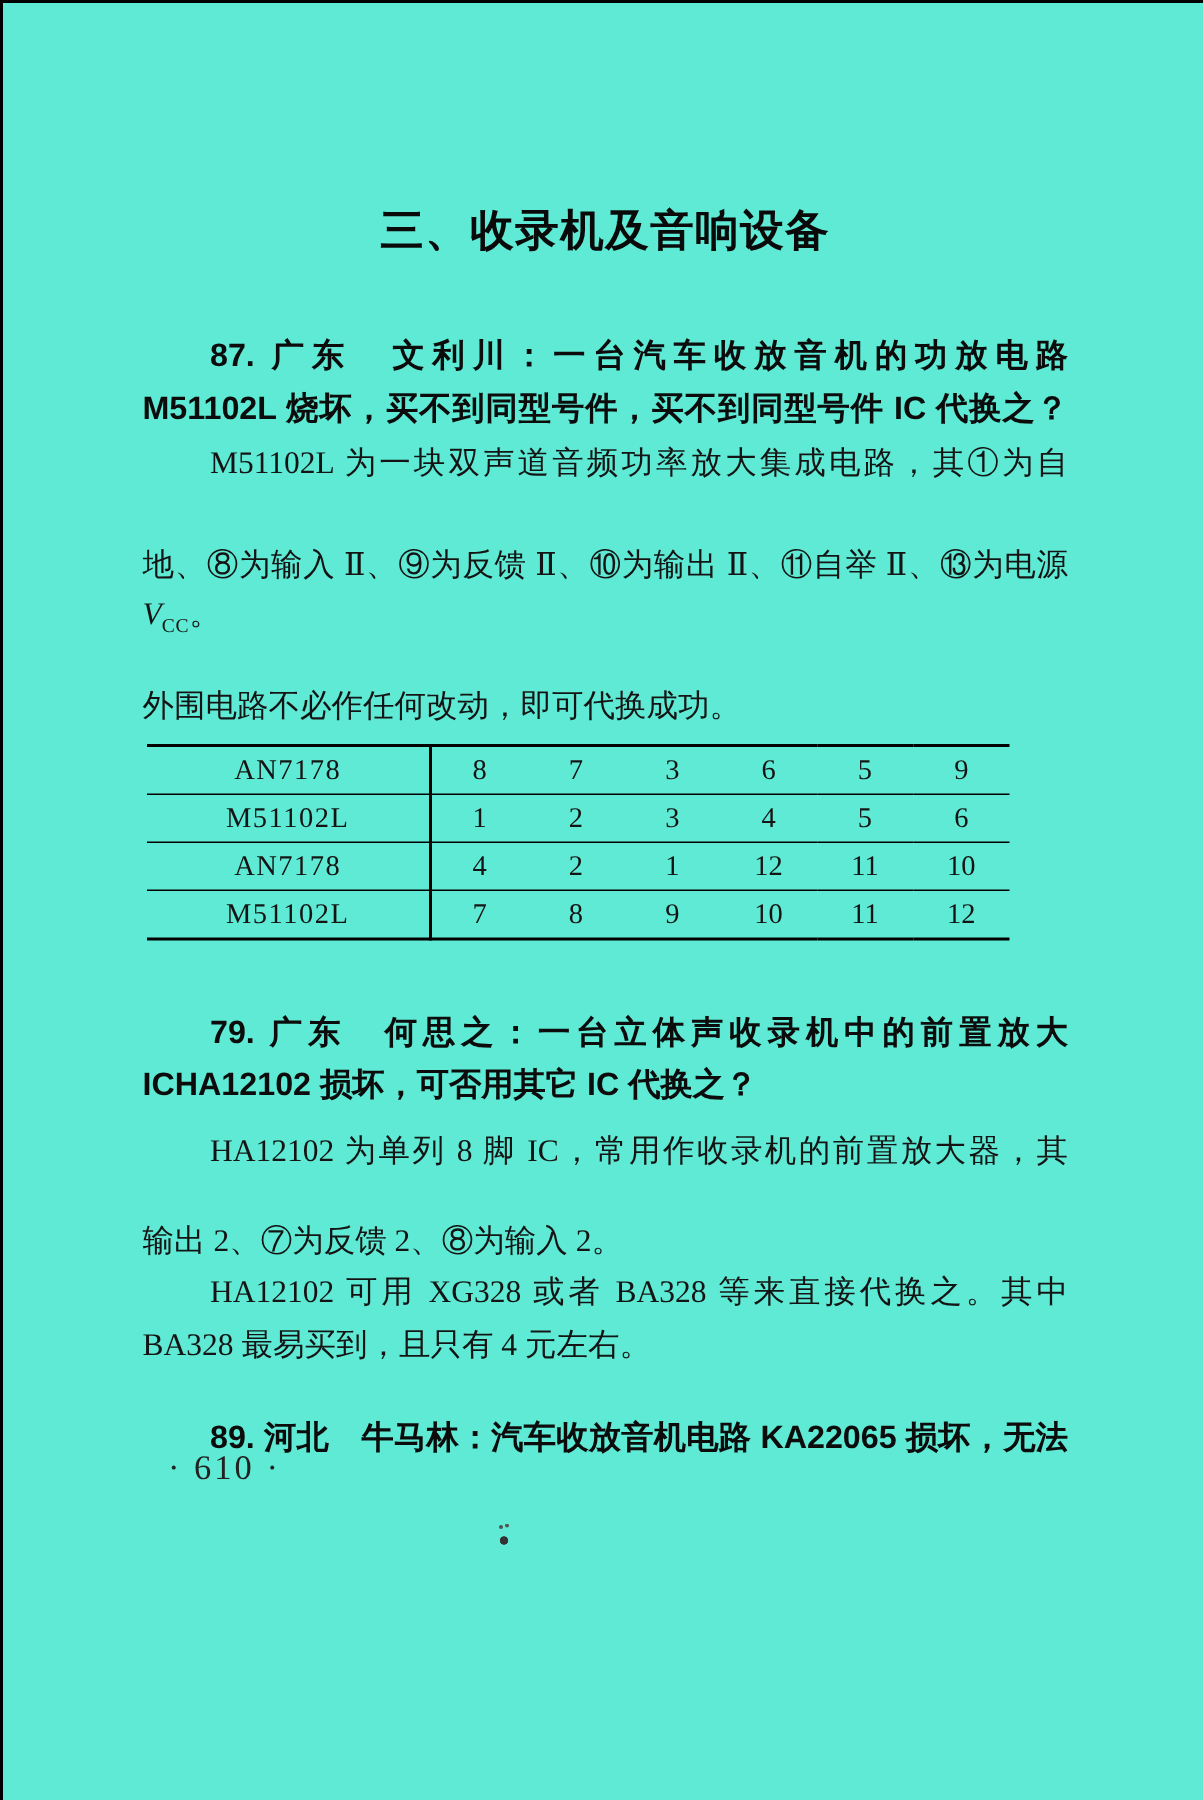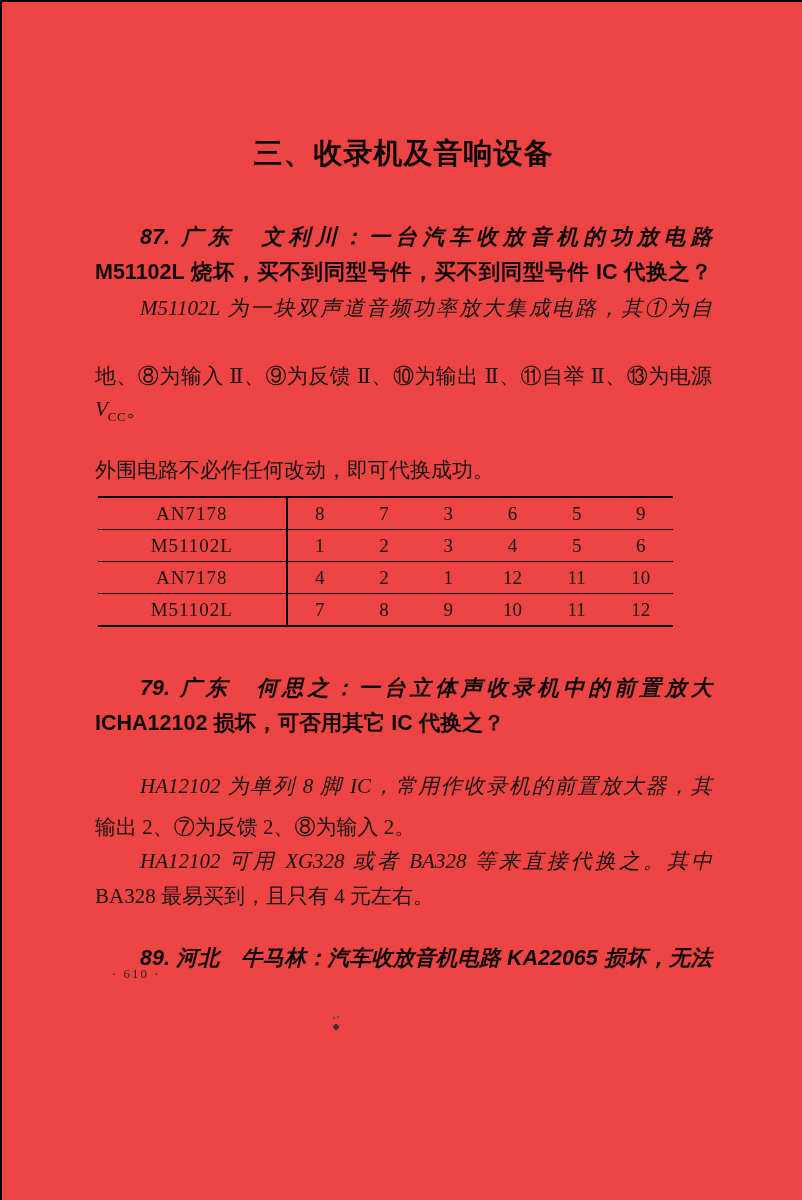--- a/index.html
+++ b/index.html
@@ -1,34 +1,34 @@
 <!DOCTYPE html>
 <html><head>
 <meta charset="utf-8">
 <style>
   html,body { margin:0; padding:0; background:#e8e8e8; }
   .page {
     position:relative; width:802px; height:1200px; margin:0 auto;
-    background:#ef4444; overflow:hidden; color:#111;
+    background:#5eead4; overflow:hidden; color:#111;
     font-family:"Liberation Serif","DejaVu Serif",serif;
   }
   .edge-top  { position:absolute; left:0; top:0; width:802px; height:2px; background:#000; }
   .edge-left { position:absolute; left:0; top:0; width:2px; height:1200px; background:#000; }
 
   .line {
     position:absolute; left:95px; width:617px;
     font-size:21px; line-height:34px; color:#141414;
     white-space:nowrap;
   }
   .fill {
     white-space:normal;
     text-align:justify; text-align-last:justify;
     text-justify:inter-character;
   }
-  .indent { padding-left:45px; box-sizing:border-box;font-style:italic; }
+  .indent { padding-left:45px; box-sizing:border-box; }
 
   .heading {
     font-family:"Liberation Sans","DejaVu Sans",sans-serif;
     font-weight:bold; font-size:21.5px; color:#0c0c0c;
   }
 
   .doc-title {
     position:absolute; left:95px; top:134px; width:617px;
     text-align:center; text-align-last:center;
     font-family:"Liberation Sans","DejaVu Sans",sans-serif;
@@ -48,21 +48,21 @@
     height:31px; padding:0; text-align:center; vertical-align:middle;
     border-top:1.5px solid #000;
   }
   table.pin-table tr:first-child td { border-top:2.5px solid #000; }
   table.pin-table tr:last-child  td { border-bottom:2.5px solid #000; }
   table.pin-table td.label { width:187px; border-right:2px solid #000; letter-spacing:1px; }
   table.pin-table td.num   { width:64px; }
 
   .page-number {
     position:absolute; left:112px; top:966px;
-    font-size:13px; letter-spacing:2px; color:#222; white-space:nowrap;
+    font-size:23px; letter-spacing:2px; color:#222; white-space:nowrap;
   }
 
   .speck {
     position:absolute; left:332px; top:1016px; width:8px; height:14px;
     background:
       radial-gradient(circle at 4px 11px, #333 2.6px, transparent 3px),
       radial-gradient(circle at 2px 2px, #555 1px, transparent 1.6px),
       radial-gradient(circle at 6px 1px, #555 1px, transparent 1.6px);
   }
 </style>
@@ -122,21 +122,21 @@
       <td class="num">10</td>
       <td class="num">11</td>
       <td class="num">12</td>
     </tr>
   </tbody>
     </table>
 
   <div class="line heading fill indent" style="top:671px">79. 广东　何思之：一台立体声收录机中的前置放大</div>
   <div class="line heading" style="top:706px">ICHA12102 损坏，可否用其它 IC 代换之？</div>
 
-  <div class="line fill indent" style="top:769px">HA12102 为单列 8 脚 IC，常用作收录机的前置放大器，其</div>
+  <div class="line fill indent" style="top:750px">HA12102 为单列 8 脚 IC，常用作收录机的前置放大器，其</div>
   <div class="line" style="top:810px">输出 2、⑦为反馈 2、⑧为输入 2。</div>
 
   <div class="line fill indent" style="top:844px">HA12102 可用 XG328 或者 BA328 等来直接代换之。其中</div>
   <div class="line" style="top:879px">BA328 最易买到，且只有 4 元左右。</div>
 
   <div class="line heading fill indent" style="top:941px">89. 河北　牛马林：汽车收放音机电路 KA22065 损坏，无法</div>
 
   <div class="page-number">· 610 ·</div>
 
   <div class="speck"></div>

